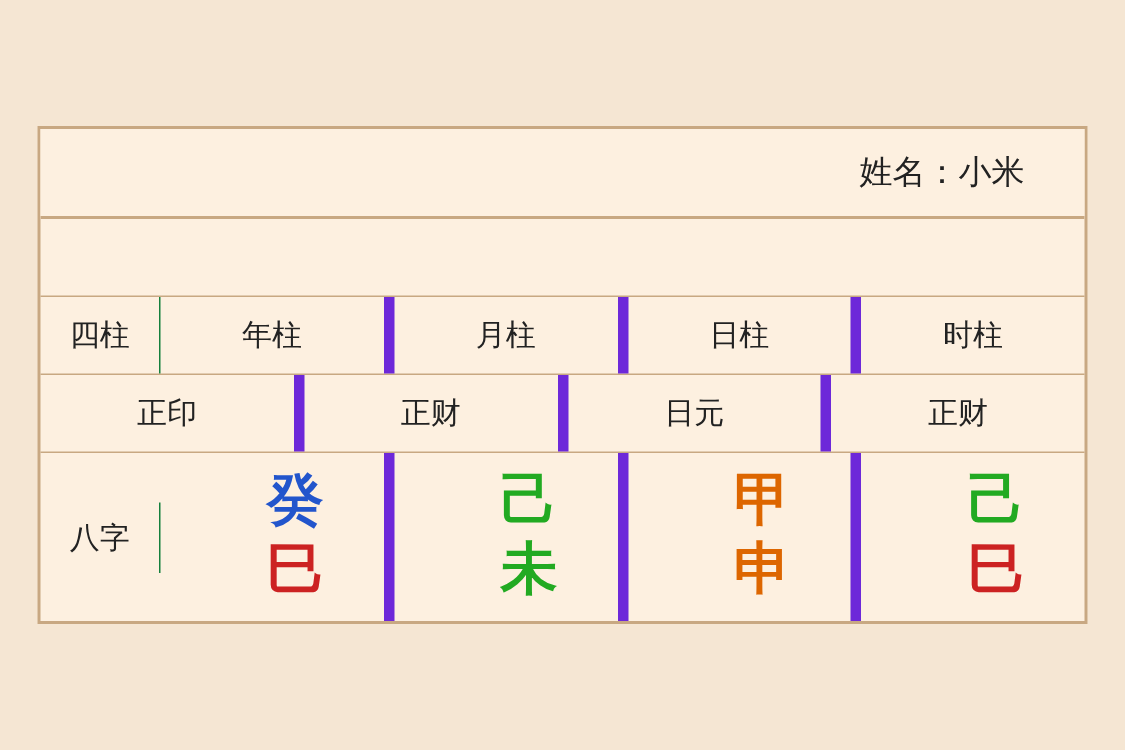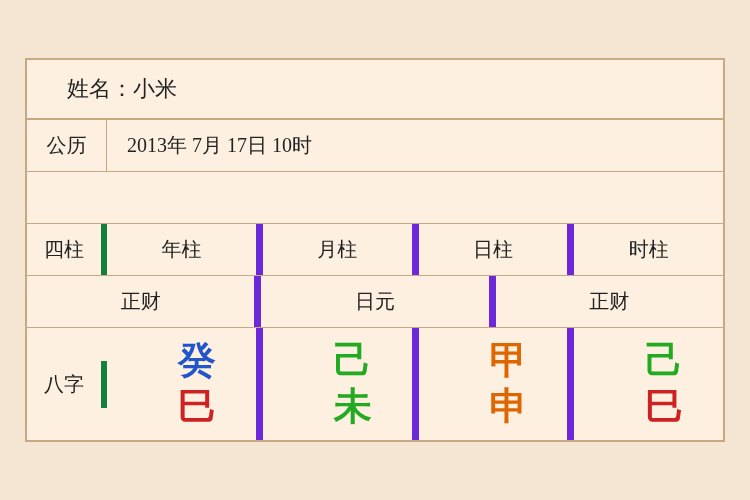--- a/index.html
+++ b/index.html
@@ -19,21 +19,21 @@
     }
 
     .container {
       background: #fdf0e0;
       border: 2px solid #c8a882;
       width: 700px;
     }
 
     .header-row {
       display: flex;
-      justify-content: flex-start;
+      justify-content: flex-end;
       align-items: center;
       padding: 14px 40px;
       font-size: 22px;
       color: #222;
       border-bottom: 2px solid #c8a882;
       background: #fdf0e0;
     }
 
     .info-row {
       display: flex;
@@ -88,21 +88,21 @@
     }
 
     .grid-cell:last-child {
       border-right: none;
     }
 
     .grid-cell.label-cell {
       min-width: 80px;
       max-width: 80px;
       flex: 0 0 80px;
-      border-right: 6px solid #15803d;
+      border-right: 1px solid #15803d;
     }
 
     .bazhi-row {
       min-height: 100px;
       align-items: center;
     }
 
     .bazhi-cell {
       display: flex;
       flex-direction: column;
@@ -126,37 +126,34 @@
   </style>
 </head>
 <body>
 
 <div class="container">
 
   <div class="header-row">
     <span>姓名：小米</span>
   </div>
 
-  <div class="info-row">
-    <div class="info-label">公历</div>
-    <div class="info-value">2013年 7月 17日 10时</div>
-  </div>
 
   <div class="info-row">
   </div>
 
   <div class="grid-row">
     <div class="grid-cell label-cell">四柱</div>
     <div class="grid-cell">年柱</div>
     <div class="grid-cell">月柱</div>
     <div class="grid-cell">日柱</div>
     <div class="grid-cell">时柱</div>
   </div>
 
   <div class="grid-row">
+    <div class="grid-cell">正印</div>
     <div class="grid-cell">正财</div>
     <div class="grid-cell">日元</div>
     <div class="grid-cell">正财</div>
   </div>
 
   <div class="grid-row bazhi-row">
     <div class="grid-cell label-cell">八字</div>
 
     <div class="grid-cell bazhi-cell">
       <span class="bazhi-char color-blue">癸</span>

